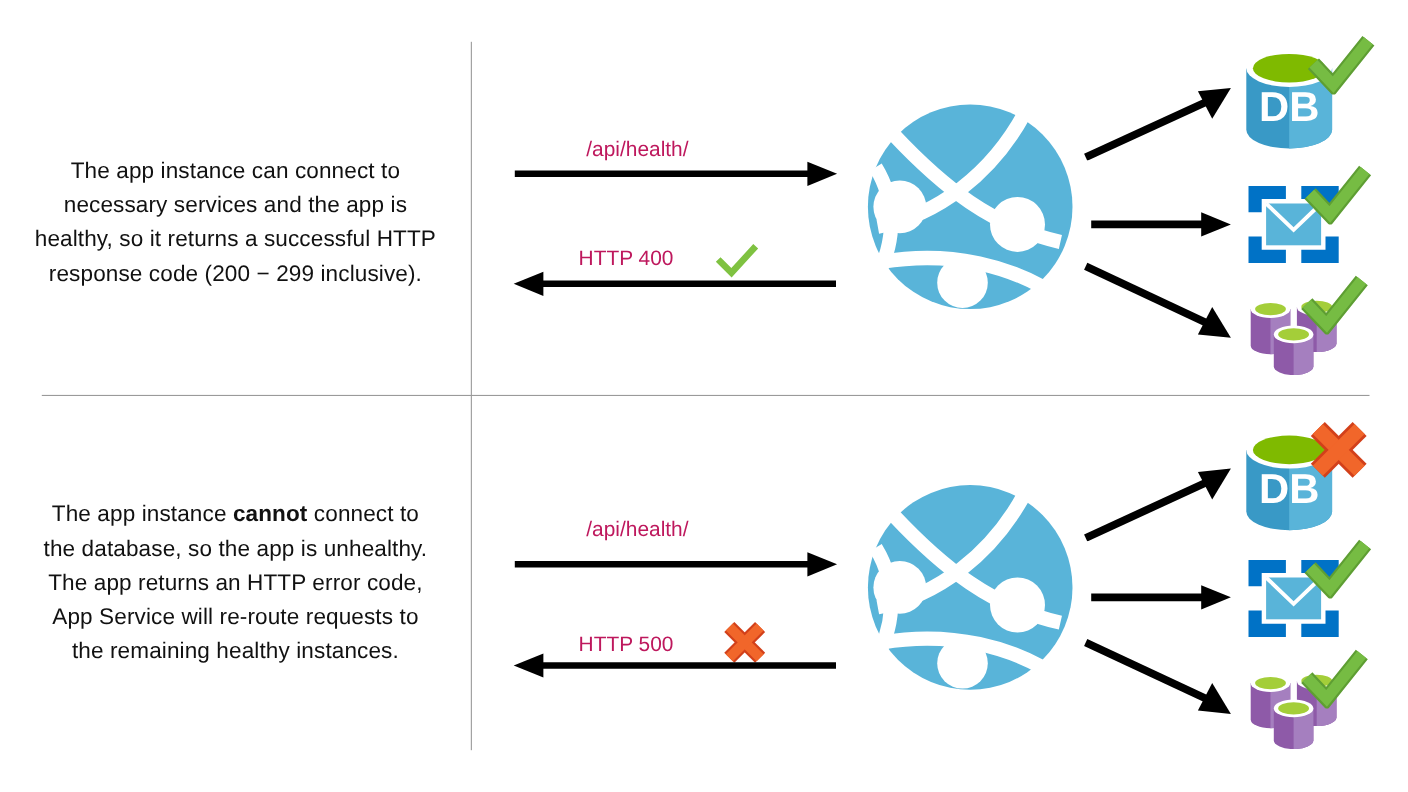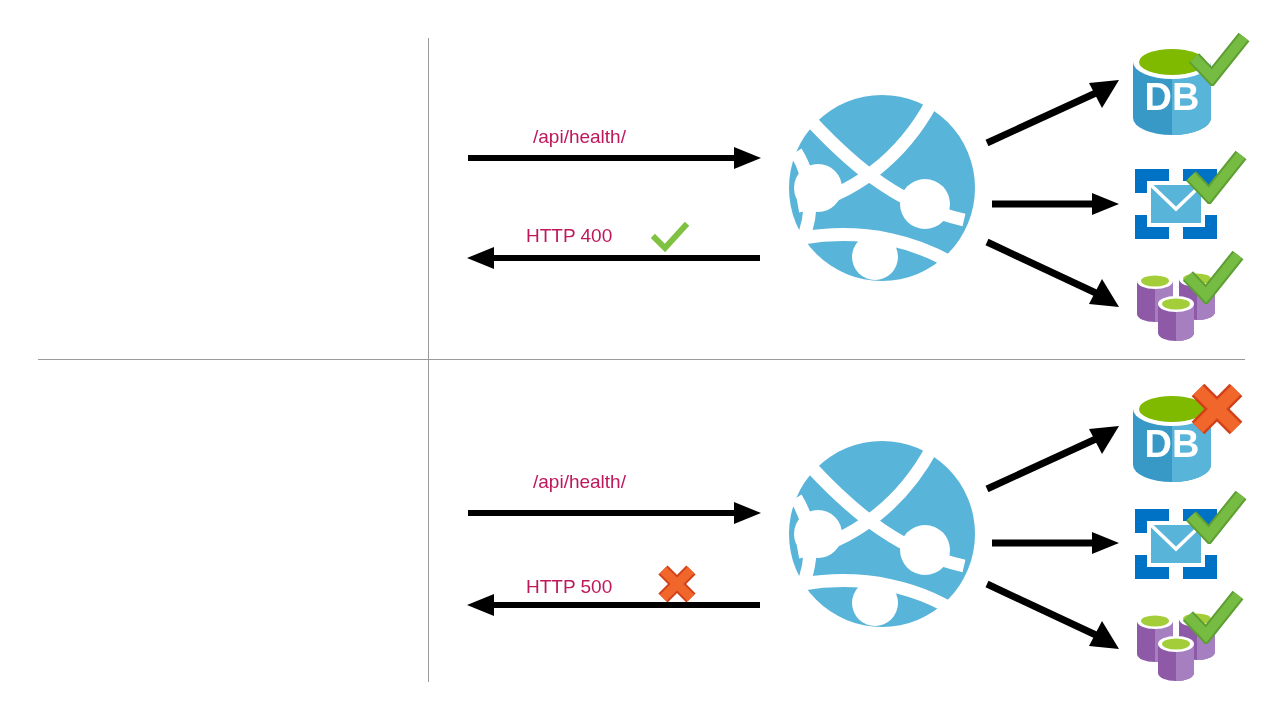--- a/index.html
+++ b/index.html
@@ -65,20 +65,21 @@
   .mark { position: absolute; }
 </style>
 </head>
 <body>
 
 <div id="stage">
 
   <div class="divider-h"></div>
   <div class="divider-v"></div>
 
+  <div class="desc" id="desc-top">The app instance can connect to necessary services and the app is healthy, so it returns a successful HTTP response code (200 − 299 inclusive).</div>
 
   <div class="arrow-label" style="left:533px; top:127px;">/api/health/</div>
   <svg class="flow-arrow" style="left:466px; top:146px;" width="296" height="24" viewBox="0 0 296 24">
     <line x1="2" y1="12" x2="274" y2="12" stroke="#000" stroke-width="6"></line>
     <polygon points="268,1 295,12 268,23" fill="#000"></polygon>
   </svg>
 
   <div class="arrow-label" style="left:526px; top:226px;">HTTP 400</div>
   <svg class="mark" style="left:650px; top:220px;" width="40" height="34" viewBox="0 0 40 34">
     <polyline points="5,18 15,28 35,6" fill="none" stroke="#7FC241" stroke-width="6" stroke-linecap="square" stroke-linejoin="miter"></polyline>
@@ -157,20 +158,21 @@
       <path d="M42 39 L42 76 A18 8 0 0 0 60 68 L60 39 Z" fill="#A57FBF"></path>
       <ellipse cx="42" cy="39" rx="18" ry="8" fill="#ffffff"></ellipse>
       <ellipse cx="42" cy="39" rx="14" ry="5.5" fill="#A4CE39"></ellipse>
     </g>
   </svg>
   <svg class="mark" style="left:1182px; top:248px;" width="62" height="56" viewBox="0 0 62 56">
     <polyline points="6,28 24,47 56,7" fill="none" stroke="#5E9E33" stroke-width="14" stroke-linecap="butt" stroke-linejoin="miter"></polyline>
     <polyline points="6,28 24,47 56,7" fill="none" stroke="#76BC43" stroke-width="10" stroke-linecap="butt" stroke-linejoin="miter"></polyline>
   </svg>
 
+  <div class="desc" id="desc-bottom">The app instance <b>cannot</b> connect to the database, so the app is unhealthy. The app returns an HTTP error code, App Service will re-route requests to the remaining healthy instances.</div>
 
   <div class="arrow-label" style="left:533px; top:472px;">/api/health/</div>
   <svg class="flow-arrow" style="left:466px; top:501px;" width="296" height="24" viewBox="0 0 296 24">
     <line x1="2" y1="12" x2="274" y2="12" stroke="#000" stroke-width="6"></line>
     <polygon points="268,1 295,12 268,23" fill="#000"></polygon>
   </svg>
 
   <div class="arrow-label" style="left:526px; top:577px;">HTTP 500</div>
   <svg class="mark" style="left:655px; top:562px;" width="44" height="44" viewBox="0 0 44 44">
     <g stroke="#D2401A" stroke-width="13" stroke-linecap="butt">

